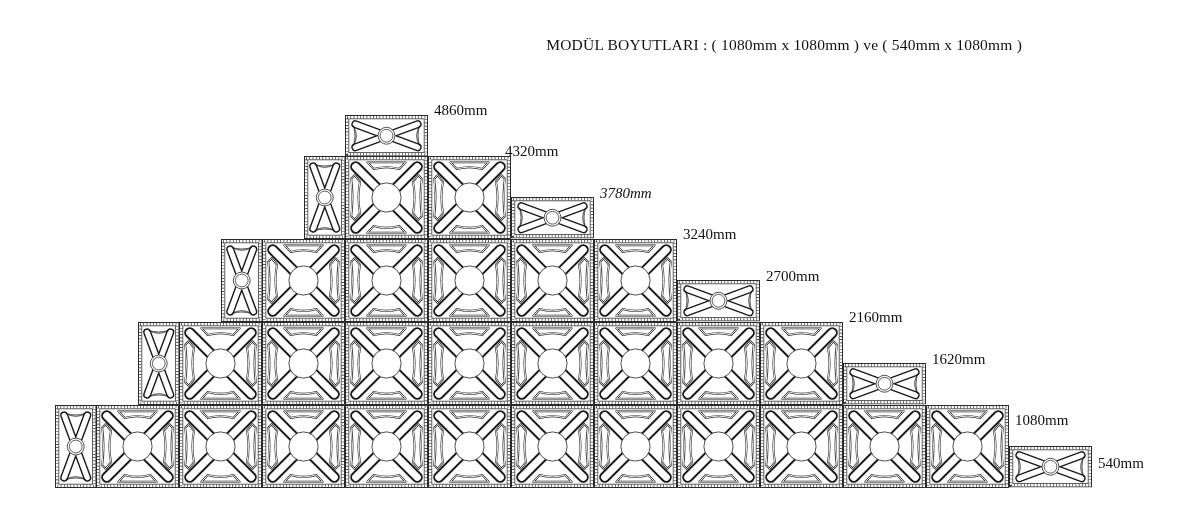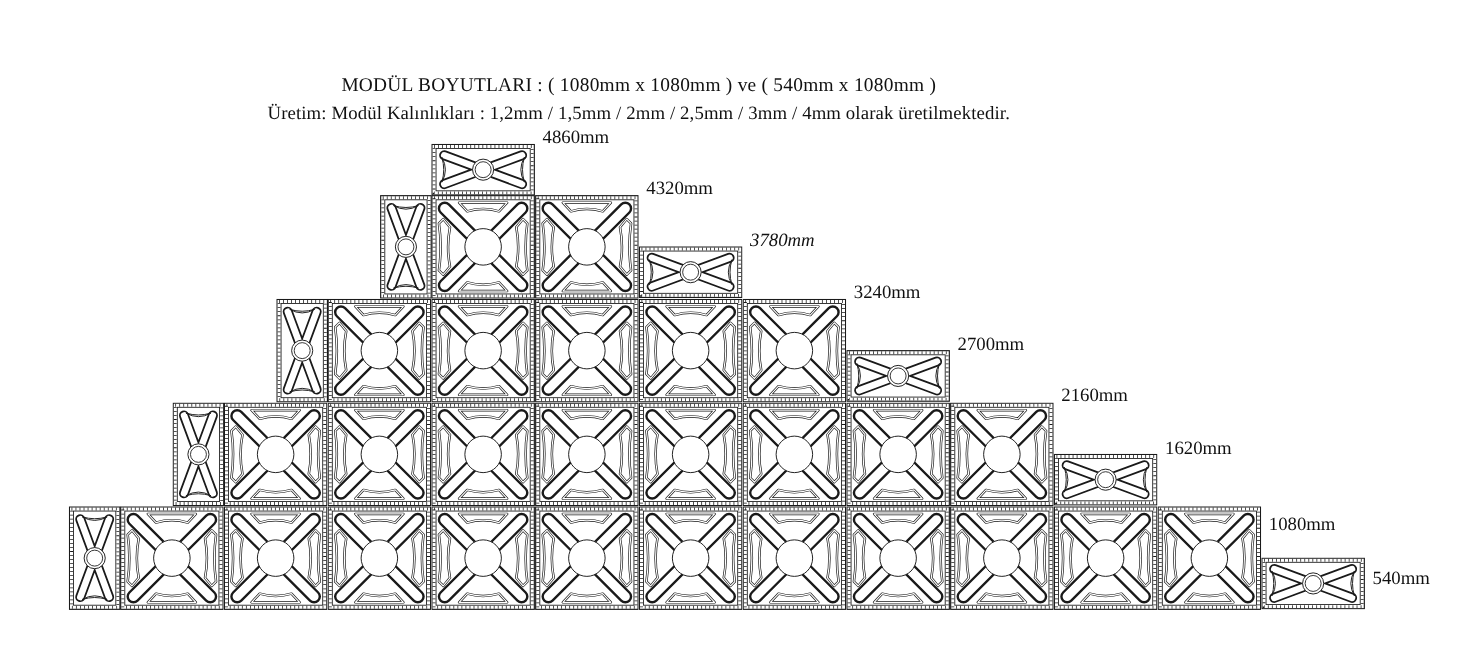--- a/index.html
+++ b/index.html
@@ -13,23 +13,22 @@
     height: 517px;
     overflow: hidden;
     font-family: "Liberation Serif", "DejaVu Serif", serif;
     color: #111111;
   }
   #title-block {
     position: absolute;
     top: 36px;
     left: 0;
     width: 1022px;
-    text-align: center;
+    text-align: right;
     line-height: 17.5px;
-    margin-top: 24px;
   }
   .title-line1 {
     font-size: 15.5px;
     letter-spacing: 0.2px;
     white-space: nowrap;
   }
   .title-line2 {
     margin-top: 5px;
     font-size: 15px;
     letter-spacing: 0.1px;
@@ -105,21 +104,20 @@
       <circle cx="27" cy="54" r="11" fill="#ffffff" stroke="#1a1a1a" stroke-width="1"></circle>
       <circle cx="27" cy="54" r="8.3" fill="none" stroke="#1a1a1a" stroke-width="0.9"></circle>
       <path d="M14 11 Q27 18.5 40 11 Q27 15 14 11 Z" fill="none" stroke="#1a1a1a" stroke-width="1"></path>
       <path d="M14 97 Q27 89.5 40 97 Q27 93 14 97 Z" fill="none" stroke="#1a1a1a" stroke-width="1"></path>
     </symbol>
   </defs>
 </svg>
 
 <div id="title-block">
   <div class="title-line1">MODÜL BOYUTLARI : ( 1080mm x 1080mm ) ve ( 540mm x 1080mm )</div>
-  <div class="title-line2">Üretim: Modül Kalınlıkları : 1,2mm / 1,5mm / 2mm / 2,5mm / 3mm / 4mm olarak üretilmektedir.</div>
 </div>
 
 <div id="figure">
     <svg class="mod" style="left: 345px; top: 114.5px; width: 83px; height: 41.5px;">
       <use href="#sym-half-h"></use>
     </svg>
     <svg class="mod" style="left: 304px; top: 155.5px; width: 41.5px; height: 83px;">
       <use href="#sym-half-v"></use>
     </svg>
     <svg class="mod" style="left: 345px; top: 155.5px; width: 83px; height: 83px;">
@@ -215,21 +213,21 @@
     <svg class="mod" style="left: 843px; top: 404.5px; width: 83px; height: 83px;">
       <use href="#sym-full"></use>
     </svg>
     <svg class="mod" style="left: 926px; top: 404.5px; width: 83px; height: 83px;">
       <use href="#sym-full"></use>
     </svg>
     <svg class="mod" style="left: 1009px; top: 445.5px; width: 83px; height: 41.5px;">
       <use href="#sym-half-h"></use>
     </svg>
     <div class="dim-label" style="left: 434px; top: 103px;">4860mm</div>
-    <div class="dim-label" style="left: 517px; top: 144px;">4320mm</div>
+    <div class="dim-label" style="left: 505px; top: 144px;">4320mm</div>
     <div class="dim-label" style="left: 600px; top: 186px; font-style: italic;">3780mm</div>
     <div class="dim-label" style="left: 683px; top: 227px;">3240mm</div>
     <div class="dim-label" style="left: 766px; top: 269px;">2700mm</div>
     <div class="dim-label" style="left: 849px; top: 310px;">2160mm</div>
     <div class="dim-label" style="left: 932px; top: 352px; font-family: Liberation Serif, serif;">1620mm</div>
     <div class="dim-label" style="left: 1015px; top: 393px; margin-top: 20px;">1080mm</div>
     <div class="dim-label" style="left: 1098px; top: 435px; margin-top: 21px;">540mm</div>
   </div>
 
 </body></html>

